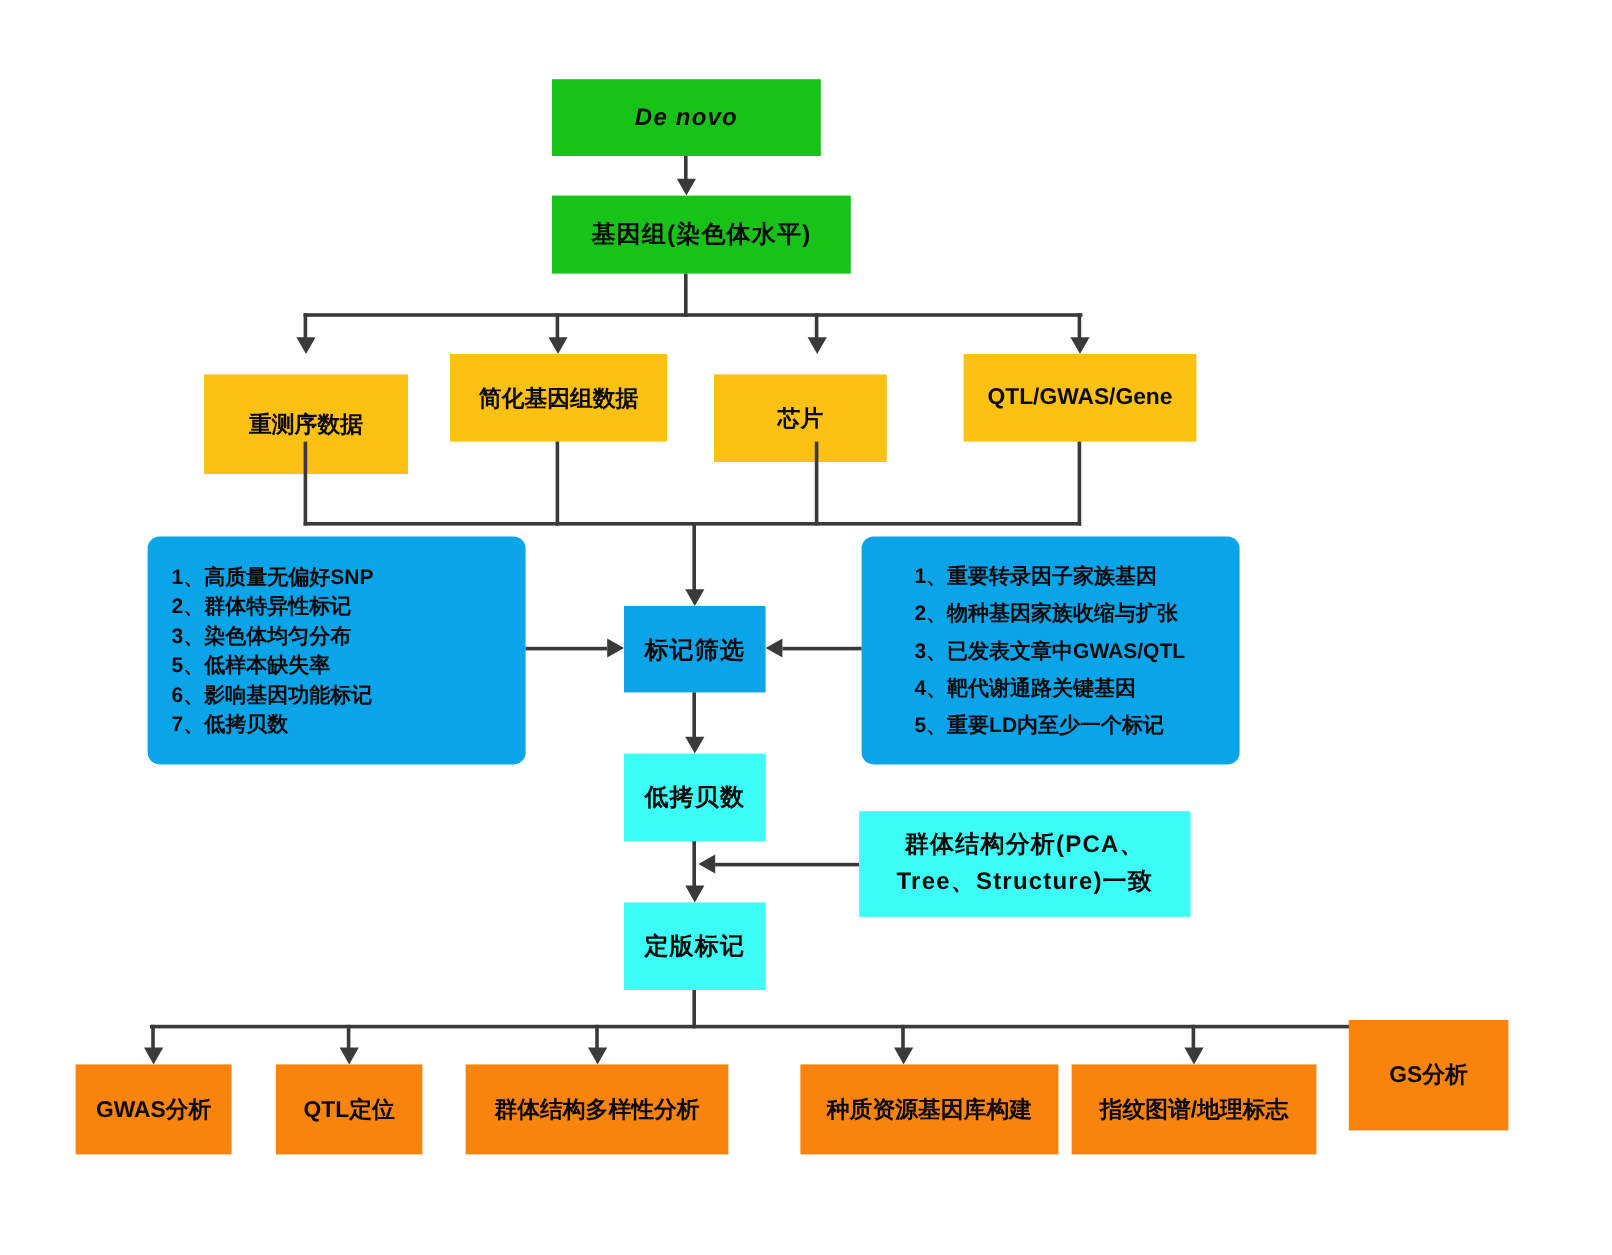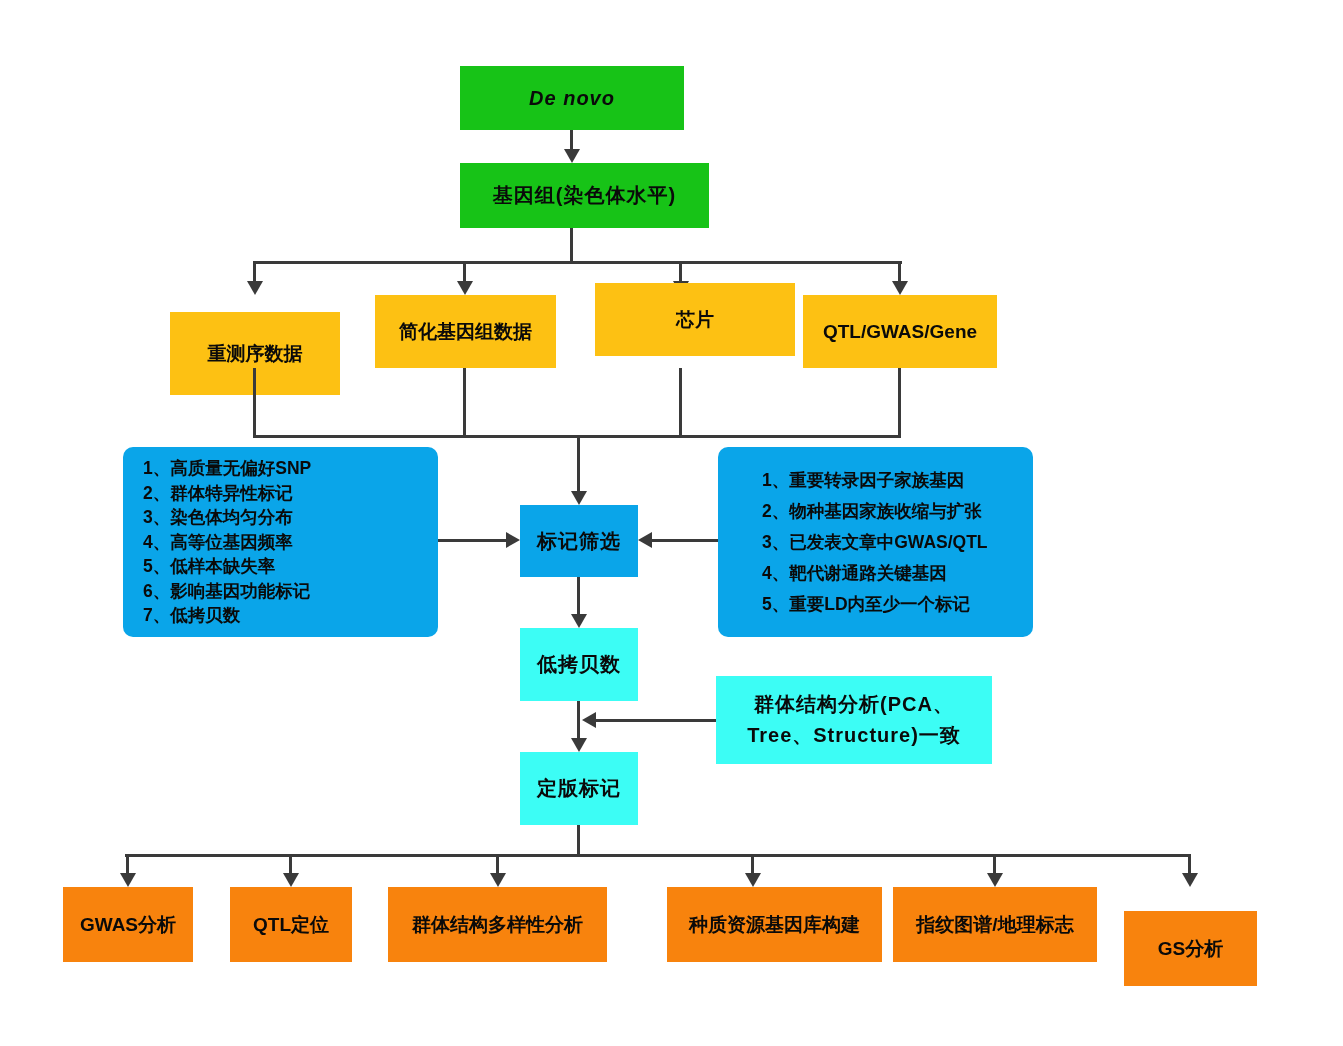--- a/index.html
+++ b/index.html
@@ -61,40 +61,39 @@
   <div class="ad" style="left:457px;top:281px;"></div>
   <div class="ad" style="left:673px;top:281px;"></div>
   <div class="ad" style="left:892px;top:281px;"></div>
 
   <div class="node yellow" style="left:170px;top:295px;width:170px;height:83px;margin-top:17px;">
     <span class="lbl sm">重测序数据</span>
   </div>
   <div class="node yellow" style="left:375px;top:295px;width:181px;height:73px;">
     <span class="lbl sm">简化基因组数据</span>
   </div>
-  <div class="node yellow" style="left:595px;top:283px;width:200px;height:73px;">
+  <div class="node yellow" style="left:595px;top:312px;width:144px;height:73px;">
     <span class="lbl sm">芯片</span>
   </div>
   <div class="node yellow" style="left:803px;top:295px;width:194px;height:73px;">
     <span class="lbl sm">QTL/GWAS/Gene</span>
   </div>
 
   <div class="v" style="left:253px;top:368px;height:70px;"></div>
   <div class="v" style="left:463px;top:368px;height:70px;"></div>
   <div class="v" style="left:679px;top:368px;height:70px;"></div>
   <div class="v" style="left:898px;top:368px;height:70px;"></div>
   <div class="h" style="left:253px;top:435px;width:648px;"></div>
   <div class="v" style="left:577px;top:435px;height:58px;"></div>
   <div class="ad" style="left:571px;top:491px;"></div>
 
   <div class="listbox seven" style="left:123px;top:447px;width:315px;height:190px;">
     <div class="li">1、高质量无偏好SNP</div>
     <div class="li">2、群体特异性标记</div>
     <div class="li">3、染色体均匀分布</div>
-    <div class="li">4、高等位基因频率</div>
     <div class="li">5、低样本缺失率</div>
     <div class="li">6、影响基因功能标记</div>
     <div class="li">7、低拷贝数</div>
   </div>
   <div class="listbox five" style="left:718px;top:447px;width:315px;height:190px;padding-left:44px;">
     <div class="li">1、重要转录因子家族基因</div>
     <div class="li">2、物种基因家族收缩与扩张</div>
     <div class="li">3、已发表文章中GWAS/QTL</div>
     <div class="li">4、靶代谢通路关键基因</div>
     <div class="li">5、重要LD内至少一个标记</div>
@@ -150,17 +149,17 @@
   </div>
   <div class="node orange" style="left:388px;top:887px;width:219px;height:75px;">
     <span class="lbl sm">群体结构多样性分析</span>
   </div>
   <div class="node orange" style="left:645px;top:887px;width:215px;height:75px;margin-left:22px;">
     <span class="lbl sm">种质资源基因库构建</span>
   </div>
   <div class="node orange" style="left:893px;top:887px;width:204px;height:75px;">
     <span class="lbl sm">指纹图谱/地理标志</span>
   </div>
-  <div class="node orange" style="left:1124px;top:911px;width:133px;height:75px;">
+  <div class="node orange" style="left:1124px;top:850px;width:133px;height:92px;">
     <span class="lbl sm">GS分析</span>
   </div>
 
 </div>
 
 </body></html>

